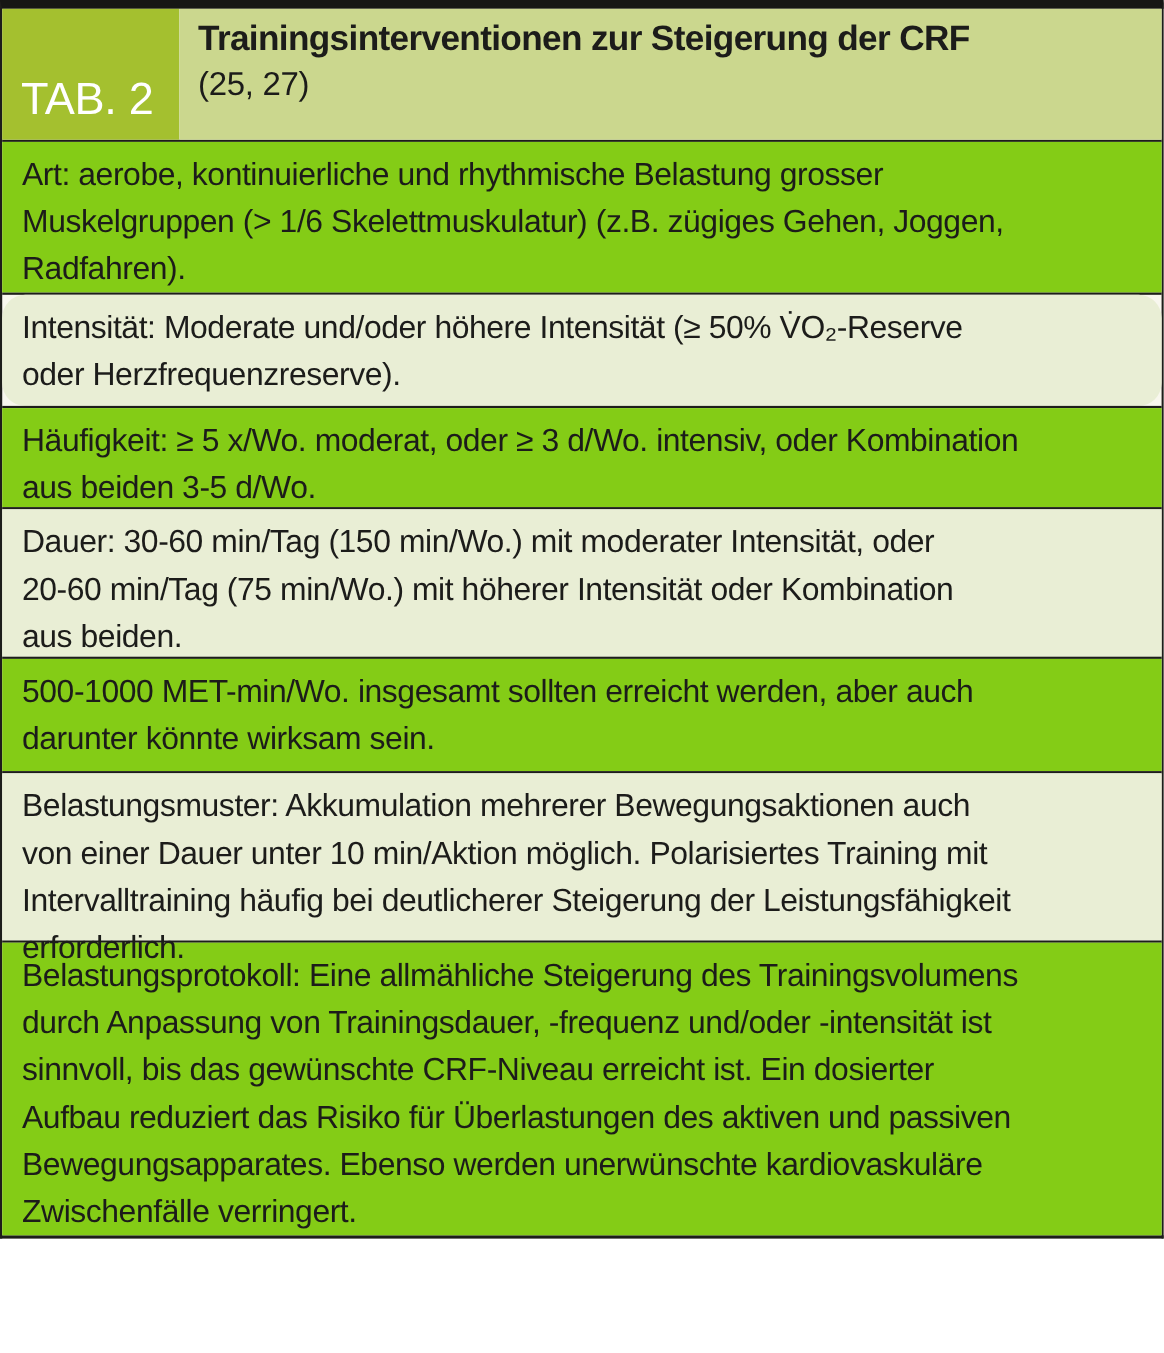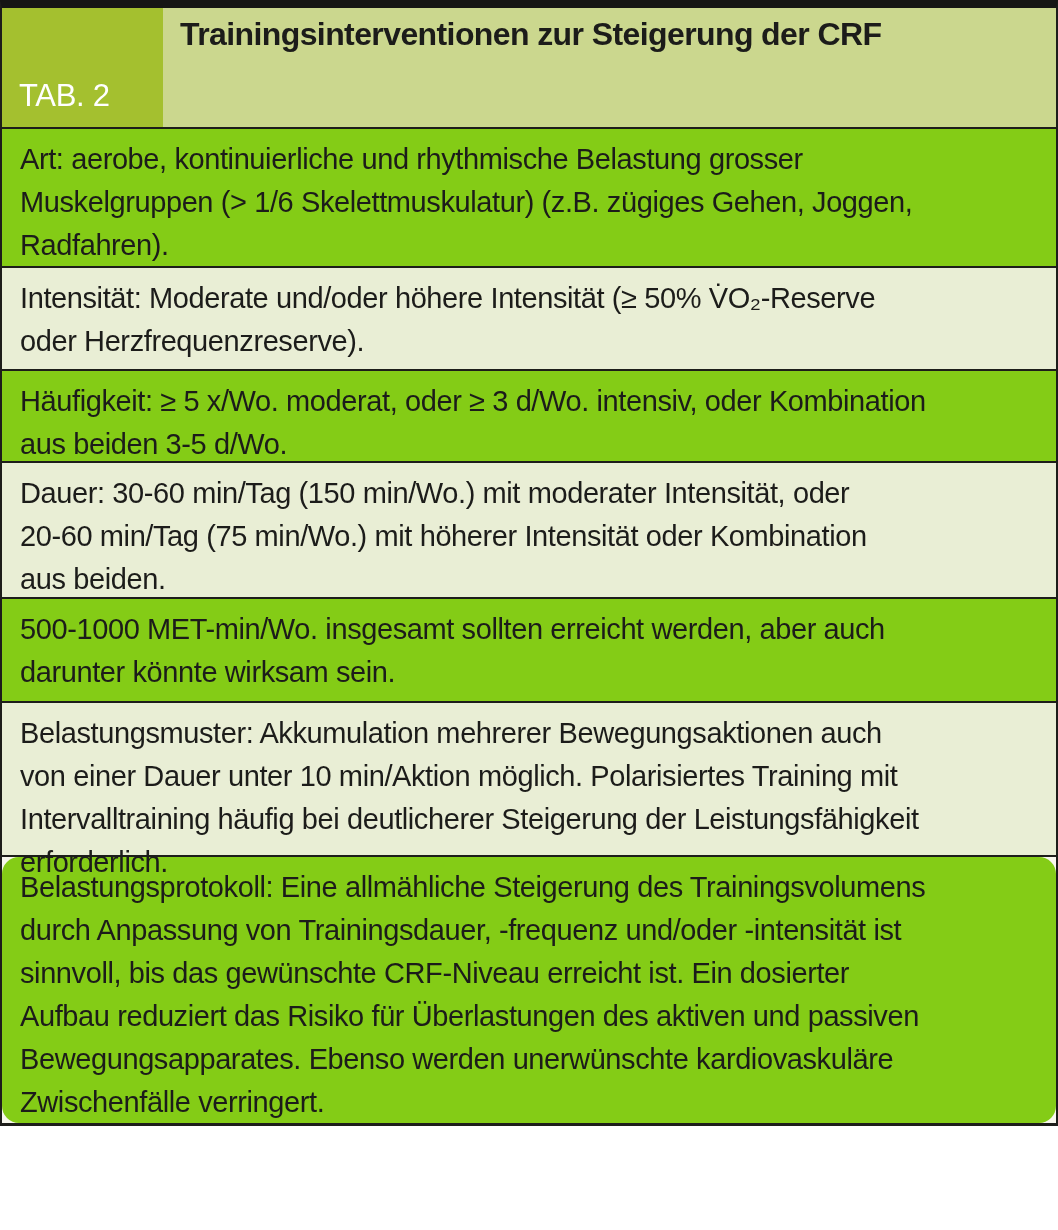--- a/index.html
+++ b/index.html
@@ -24,21 +24,21 @@
     height: 119px;
   }
   .chip {
     box-sizing: border-box;
     width: 161px;
     background: #a4c02f;
     color: #ffffff;
     display: flex;
     align-items: flex-end;
     padding: 0 0 13px 17px;
-    font-size: 31px;
+    font-size: 41px;
     letter-spacing: -0.3px;
   }
   .titlebox {
     box-sizing: border-box;
     flex: 1;
     background: #cbd78e;
     color: #1c1c1a;
     padding: 4px 0 0 17px;
   }
   .title {
@@ -63,38 +63,39 @@
     font-size: 29px;
     line-height: 43px;
     letter-spacing: -0.4px;
     color: #1c1c1a;
     white-space: pre-line;
     overflow: visible;
   }
   .row.ivory { background: #84cc16; }
   .row.green { background: #e9eed5; }
   .h137 { height: 137px; }
-  .h101 { height: 101px; }
+  .h101 { height: 101px; border-radius: 21px; }
   .h90  { height: 90px; }
   .h134 { height: 134px; }
   .h102 { height: 102px; }
   .h180 { height: 152px; }
-  .h266 { height: 266px; border-radius: 17px; }
+  .h266 { height: 266px; }
 </style>
 </head>
 <body>
 
 <div class="tbl">
 
   <div class="hdr">
     <div class="chip">
       <span>TAB. 2</span>
     </div>
     <div class="titlebox">
       <div class="title">Trainingsinterventionen zur Steigerung der CRF</div>
+      <div class="subtitle">(25, 27)</div>
     </div>
   </div>
 
   <div class="sep"></div>
   <div class="row ivory h137">Art: aerobe, kontinuierliche und rhythmische Belastung grosser
 Muskelgruppen (&gt; 1/6 Skelettmuskulatur) (z.B. zügiges Gehen, Joggen,
 Radfahren).</div>
 
   <div class="sep"></div>
   <div class="row green h101">Intensität: Moderate und/oder höhere Intensität (≥ 50% V̇O₂-Reserve

